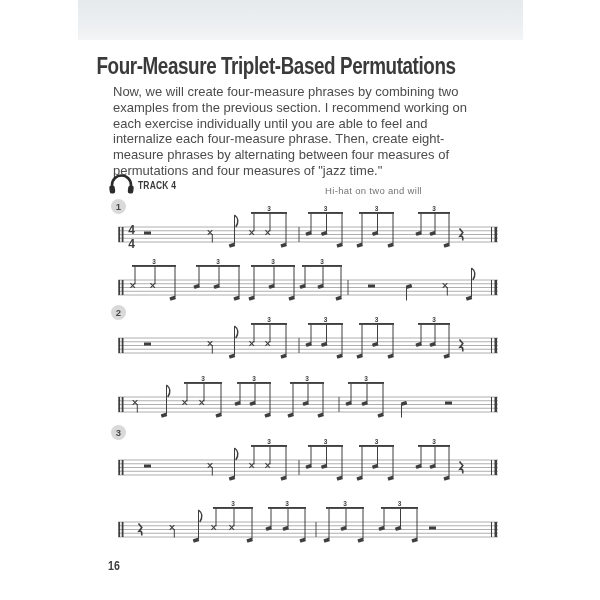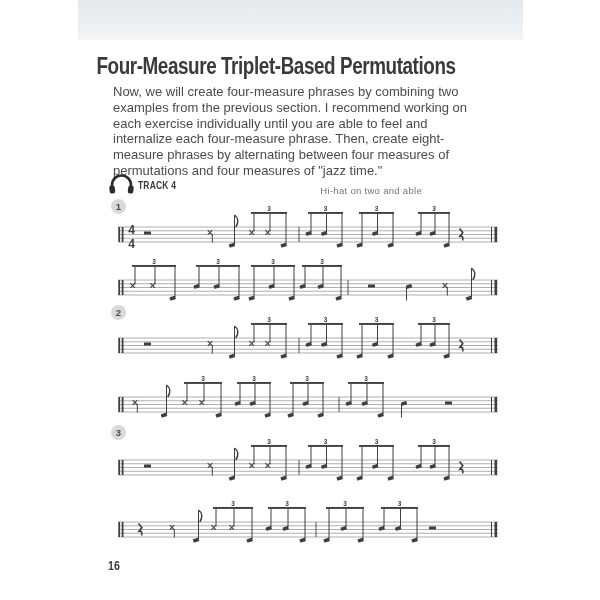--- a/index.html
+++ b/index.html
@@ -35,21 +35,21 @@
 
   <div class="track-row">
     <svg width="27" height="21" viewBox="0 0 27 21">
       <path d="M4,15 L4,11 A9.5,9.5 0 0 1 23,11 L23,15" fill="none" stroke="#2c2c2c" stroke-width="2.6" stroke-linecap="round"></path>
       <rect x="1.5" y="11.5" width="5.5" height="8" rx="2.2" fill="#2c2c2c" transform="rotate(-8 4.2 15.5)"></rect>
       <rect x="20" y="11.5" width="5.5" height="8" rx="2.2" fill="#2c2c2c" transform="rotate(8 22.8 15.5)"></rect>
     </svg>
     <span class="track-label">TRACK 4</span>
   </div>
 
-  <div class="annotation">Hi-hat on two and able</div>
+  <div class="annotation">Hi-hat on two and will</div>
 
   <div class="badge" style="top:199px">1</div>
   <div class="badge" style="top:305px">2</div>
   <div class="badge" style="top:425px">3</div>
 
   <div id="staves">
       <div class="staff" style="top: 201px;"><svg width="380" height="52" viewBox="0 0 380 52">
           <line x1="0" y1="26" x2="380" y2="26" stroke="#9b9b9b" stroke-width="0.8"></line>
           <line x1="0" y1="29.75" x2="380" y2="29.75" stroke="#9b9b9b" stroke-width="0.8"></line>
           <line x1="0" y1="33.5" x2="380" y2="33.5" stroke="#9b9b9b" stroke-width="0.8"></line>

